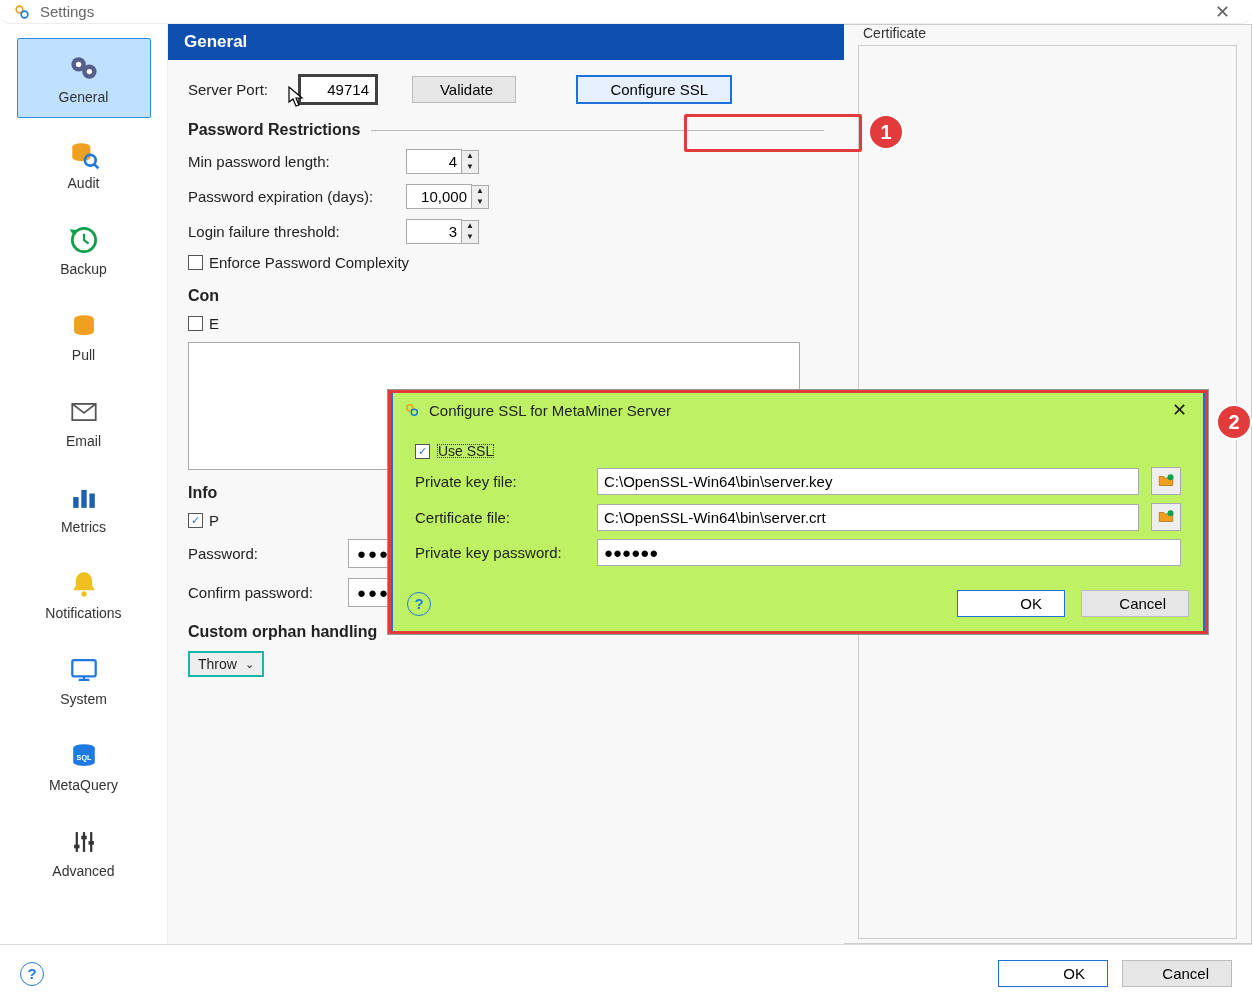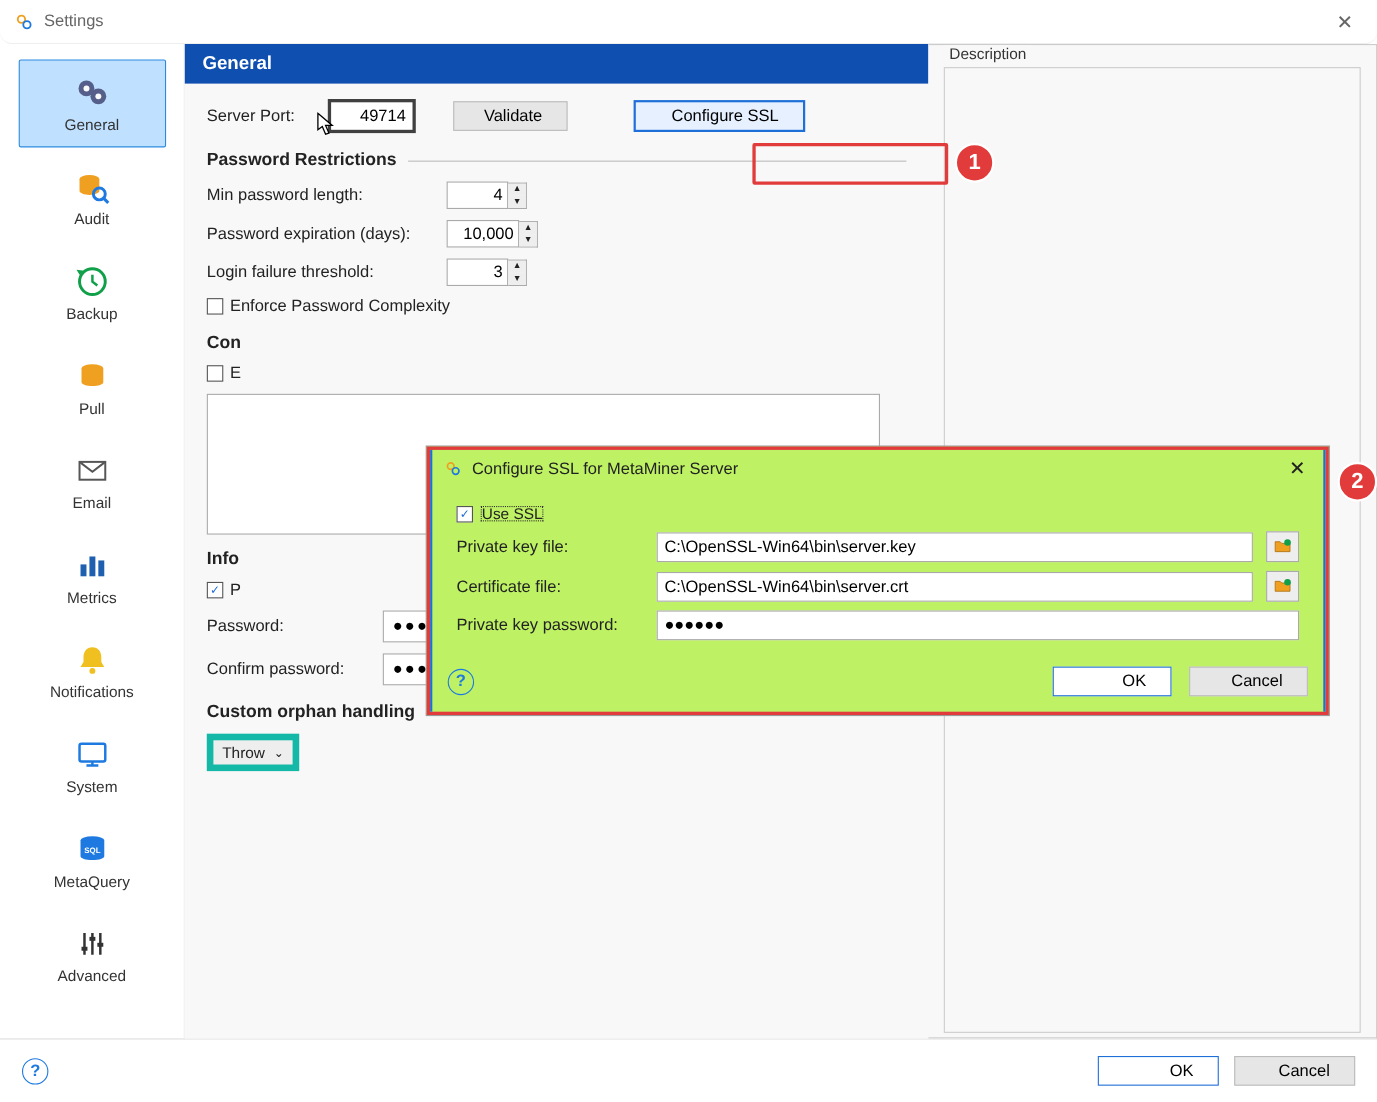--- a/index.html
+++ b/index.html
@@ -1,18 +1,18 @@
 <!DOCTYPE html>
 <html><head>
 <meta charset="utf-8">
 <style>
 * { box-sizing: border-box; margin: 0; padding: 0; }
 body { font-family: "Segoe UI", Tahoma, sans-serif; font-size: 14px; color: #222; background: #fff; width: 1252px; height: 1002px; overflow: hidden; position: relative; }
 .window { width: 1252px; height: 1002px; display: flex; flex-direction: column; }
-.titlebar { height: 40px; display: flex; align-items: center; padding: 0 12px; background: #fff; color: #666; border-bottom: 1px solid #eee; border-radius: 11px; }
+.titlebar { height: 24px; display: flex; align-items: center; padding: 0 12px; background: #fff; color: #666; border-bottom: 1px solid #eee; border-radius: 11px; }
 .titlebar .app-icon { width: 20px; height: 20px; margin-right: 8px; }
 .app-icon svg { width: 100%; height: 100%; }
 .titlebar .title { flex: 1; font-size: 15px; }
 .titlebar .close { font-size: 18px; color: #666; cursor: pointer; padding: 4px 10px; }
 .content { flex: 1; display: flex; background: #fafafa; }
 .sidebar { width: 168px; background: #fff; padding: 14px 8px; display: flex; flex-direction: column; align-items: center; gap: 6px; border-right: 1px solid #eee; }
 .side-item { width: 134px; height: 80px; display: flex; flex-direction: column; align-items: center; justify-content: center; gap: 4px; border-radius: 2px; cursor: pointer; }
 .side-item.selected { background: #bfe0ff; border: 1px solid #2a8ae0; }
 .side-item .lbl { font-size: 14px; color: #333; }
 .side-icon { width: 40px; height: 34px; display: flex; align-items: center; justify-content: center; }
@@ -37,21 +37,21 @@
 .checkbox { display: flex; align-items: center; gap: 6px; }
 .checkbox .box { width: 15px; height: 15px; border: 1px solid #555; background: #fff; display: flex; align-items: center; justify-content: center; font-size: 11px; color: #1e6fd8; }
 .desc-panel { width: 408px; border: 1px solid #ccc; border-left: none; padding: 12px 14px; background: #f8f8f8; }
 .desc-panel .legend { font-size: 14px; position: relative; top: -21px; background: #f8f8f8; padding: 0 4px; color: #333; }
 .desc-frame { border: 1px solid #ccc; margin-top: 8px; height: 100%; }
 .bottom-bar { height: 58px; border-top: 1px solid #ddd; display: flex; align-items: center; padding: 0 20px; background: #fff; gap: 14px; }
 .bottom-bar .spacer { flex: 1; }
 .help-icon { width: 24px; height: 24px; border: 1.5px solid #1e7ae0; border-radius: 50%; color: #1e7ae0; display: flex; align-items: center; justify-content: center; font-size: 15px; font-weight: bold; cursor: pointer; }
 .textbox-area { border: 1px solid #aaa; background: #fff; width: 612px; height: 128px; }
 .pw-input { border: 1px solid #aaa; background: #fff; padding: 5px 8px; width: 460px; font-size: 15px; letter-spacing: 2px; }
-.dropdown { border: 6px solid #14b8a6; background: #eee; padding: 3px 8px; display: inline-flex; align-items: center; gap: 8px; cursor: pointer; }
+.dropdown { border: 2px solid #14b8a6; background: #eee; padding: 3px 8px; display: inline-flex; align-items: center; gap: 8px; cursor: pointer; }
 .dropdown .chev { font-size: 11px; }
 
 
 .modal-wrap { position: absolute; left: 220px; top: 366px; width: 820px; border: 3px solid #e23b3b; background: #bef264; box-shadow: 0 0 0 1px #999; z-index: 10; }
 .modal-inner-border { border-left: 2px solid #1e6fd8; border-right: 2px solid #1e6fd8; }
 .modal-title { display: flex; align-items: center; padding: 6px 10px; gap: 8px; }
 .modal-title .t { font-size: 15px; flex: 1; }
 .modal-title .x { font-size: 18px; font-weight: 300; cursor: pointer; padding: 0 6px; }
 .modal-body { padding: 8px 22px 8px 22px; }
 .m-row { display: flex; align-items: center; gap: 12px; margin: 8px 0; }
@@ -286,21 +286,21 @@
               <span class="line"></span>
             </div>
           <div class="dropdown">
             <span>Throw</span>
               <span class="chev">⌄</span>
           </div>
         </div>
       </div>
 
       <div class="desc-panel">
-        <div class="desc-frame"><span class="legend">Description</span></div>
+        <div class="desc-frame"><span class="legend">Certificate</span></div>
       </div>
 
       <div class="ssl-highlight"></div>
 
       <div class="modal-wrap">
         <div class="modal-inner-border">
         <div class="modal-title">
           <span class="app-icon" style="width:18px;height:18px"><svg viewBox="0 0 24 24">
                   <g fill="none" stroke-width="2">
                     <circle cx="9" cy="9" r="4" stroke="#f0a020"></circle>

